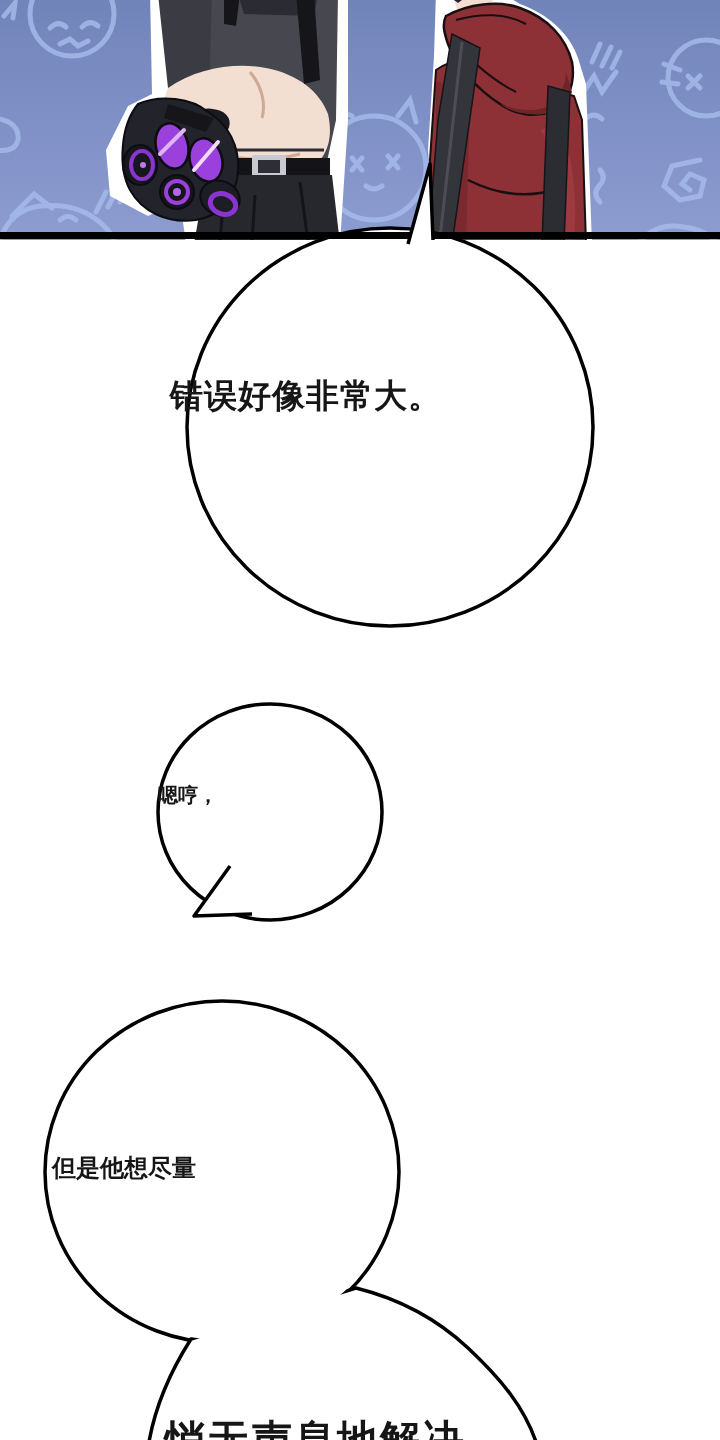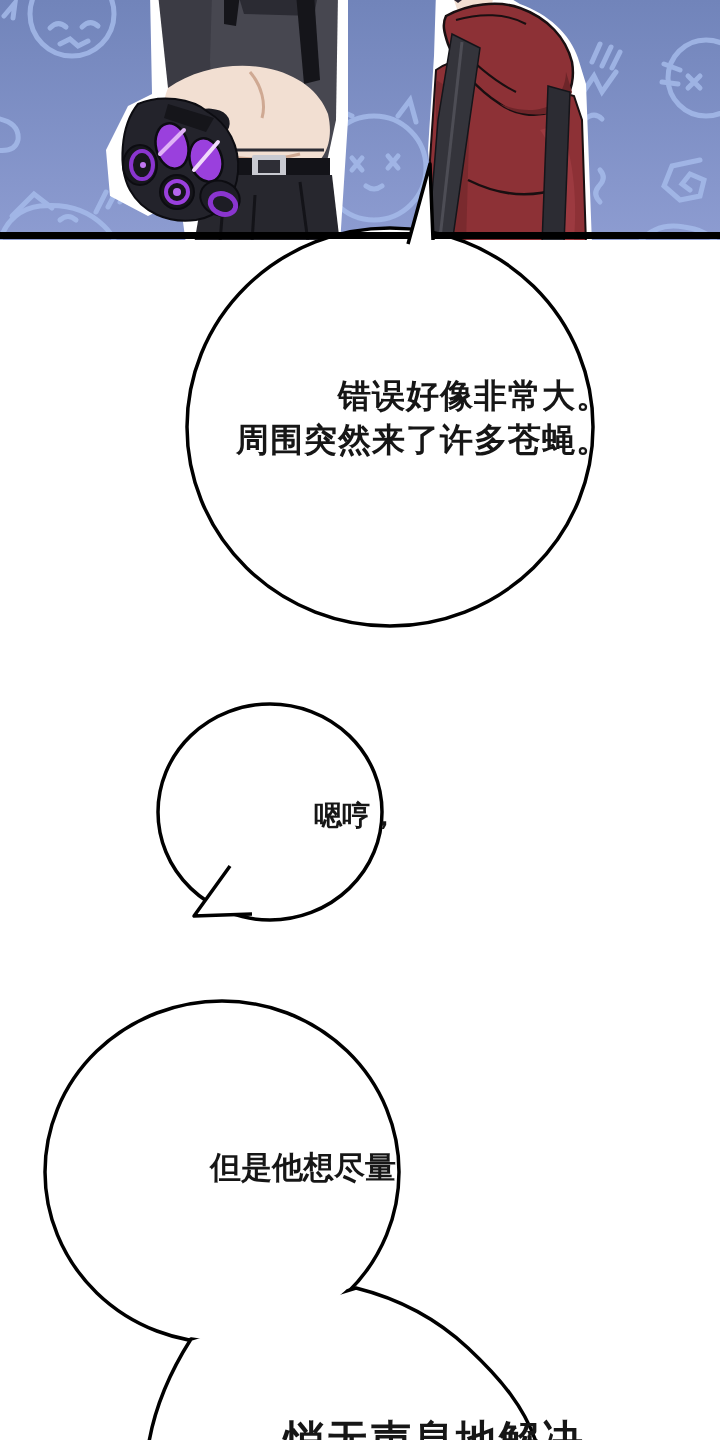--- a/index.html
+++ b/index.html
@@ -2,26 +2,26 @@
 <html><head>
 <meta charset="utf-8">
 <style>
   html,body{margin:0;padding:0;background:#ffffff;}
   .page{
     position:relative;width:720px;height:1440px;overflow:hidden;background:#ffffff;
     font-family:"Liberation Sans","DejaVu Sans",sans-serif;
   }
   .layer{position:absolute;left:0;top:0;}
   .bubble-text{
-    position:absolute;text-align:right;font-weight:700;color:#161616;
+    position:absolute;text-align:left;font-weight:700;color:#161616;
     font-family:"Liberation Sans","DejaVu Sans",sans-serif;
   }
   .bt-1{left:170px;top:374px;width:440px;font-size:33px;line-height:44px;letter-spacing:1px;}
-  .bt-2{left:172px;top:775px;width:226px;font-size:28px;line-height:41px;margin-top:20px;}
-  .bt-3{left:52px;top:1146px;width:344px;font-size:31px;line-height:44px;}
+  .bt-2{left:158px;top:775px;width:226px;font-size:20px;line-height:41px;}
+  .bt-3{left:52px;top:1146px;width:344px;font-size:24px;line-height:44px;}
   .bt-4{left:165px;top:1416px;width:420px;font-size:41px;line-height:48px;letter-spacing:2px;}
   .line{display:block;}
 </style>
 </head>
 <body>
 
 <div class="page">
 
   <svg class="layer" width="720" height="240" viewBox="0 0 720 240">
     <defs>
@@ -146,21 +146,20 @@
 
     <ellipse cx="222" cy="1172" rx="177" ry="171" fill="#ffffff" stroke="#000000" stroke-width="3.5"></ellipse>
 
     <path d="M 356 1288 C 396 1298 436 1318 468 1348 C 500 1378 526 1408 538 1448 L 148 1448 C 154 1408 170 1372 191 1339 Z" fill="#ffffff" stroke="#000000" stroke-width="3.5"></path>
 
     <ellipse cx="222" cy="1172" rx="174" ry="168" fill="#ffffff"></ellipse>
   </svg>
 
   <div class="bubble-text bt-1">
     <span class="line">错误好像非常大。</span>
-    <span class="line">周围突然来了许多苍蝇。</span>
   </div>
 
   <div class="bubble-text bt-2">
     <span class="line">嗯哼，</span>
   </div>
 
   <div class="bubble-text bt-3">
     <span class="line">但是他想尽量</span>
   </div>
 

